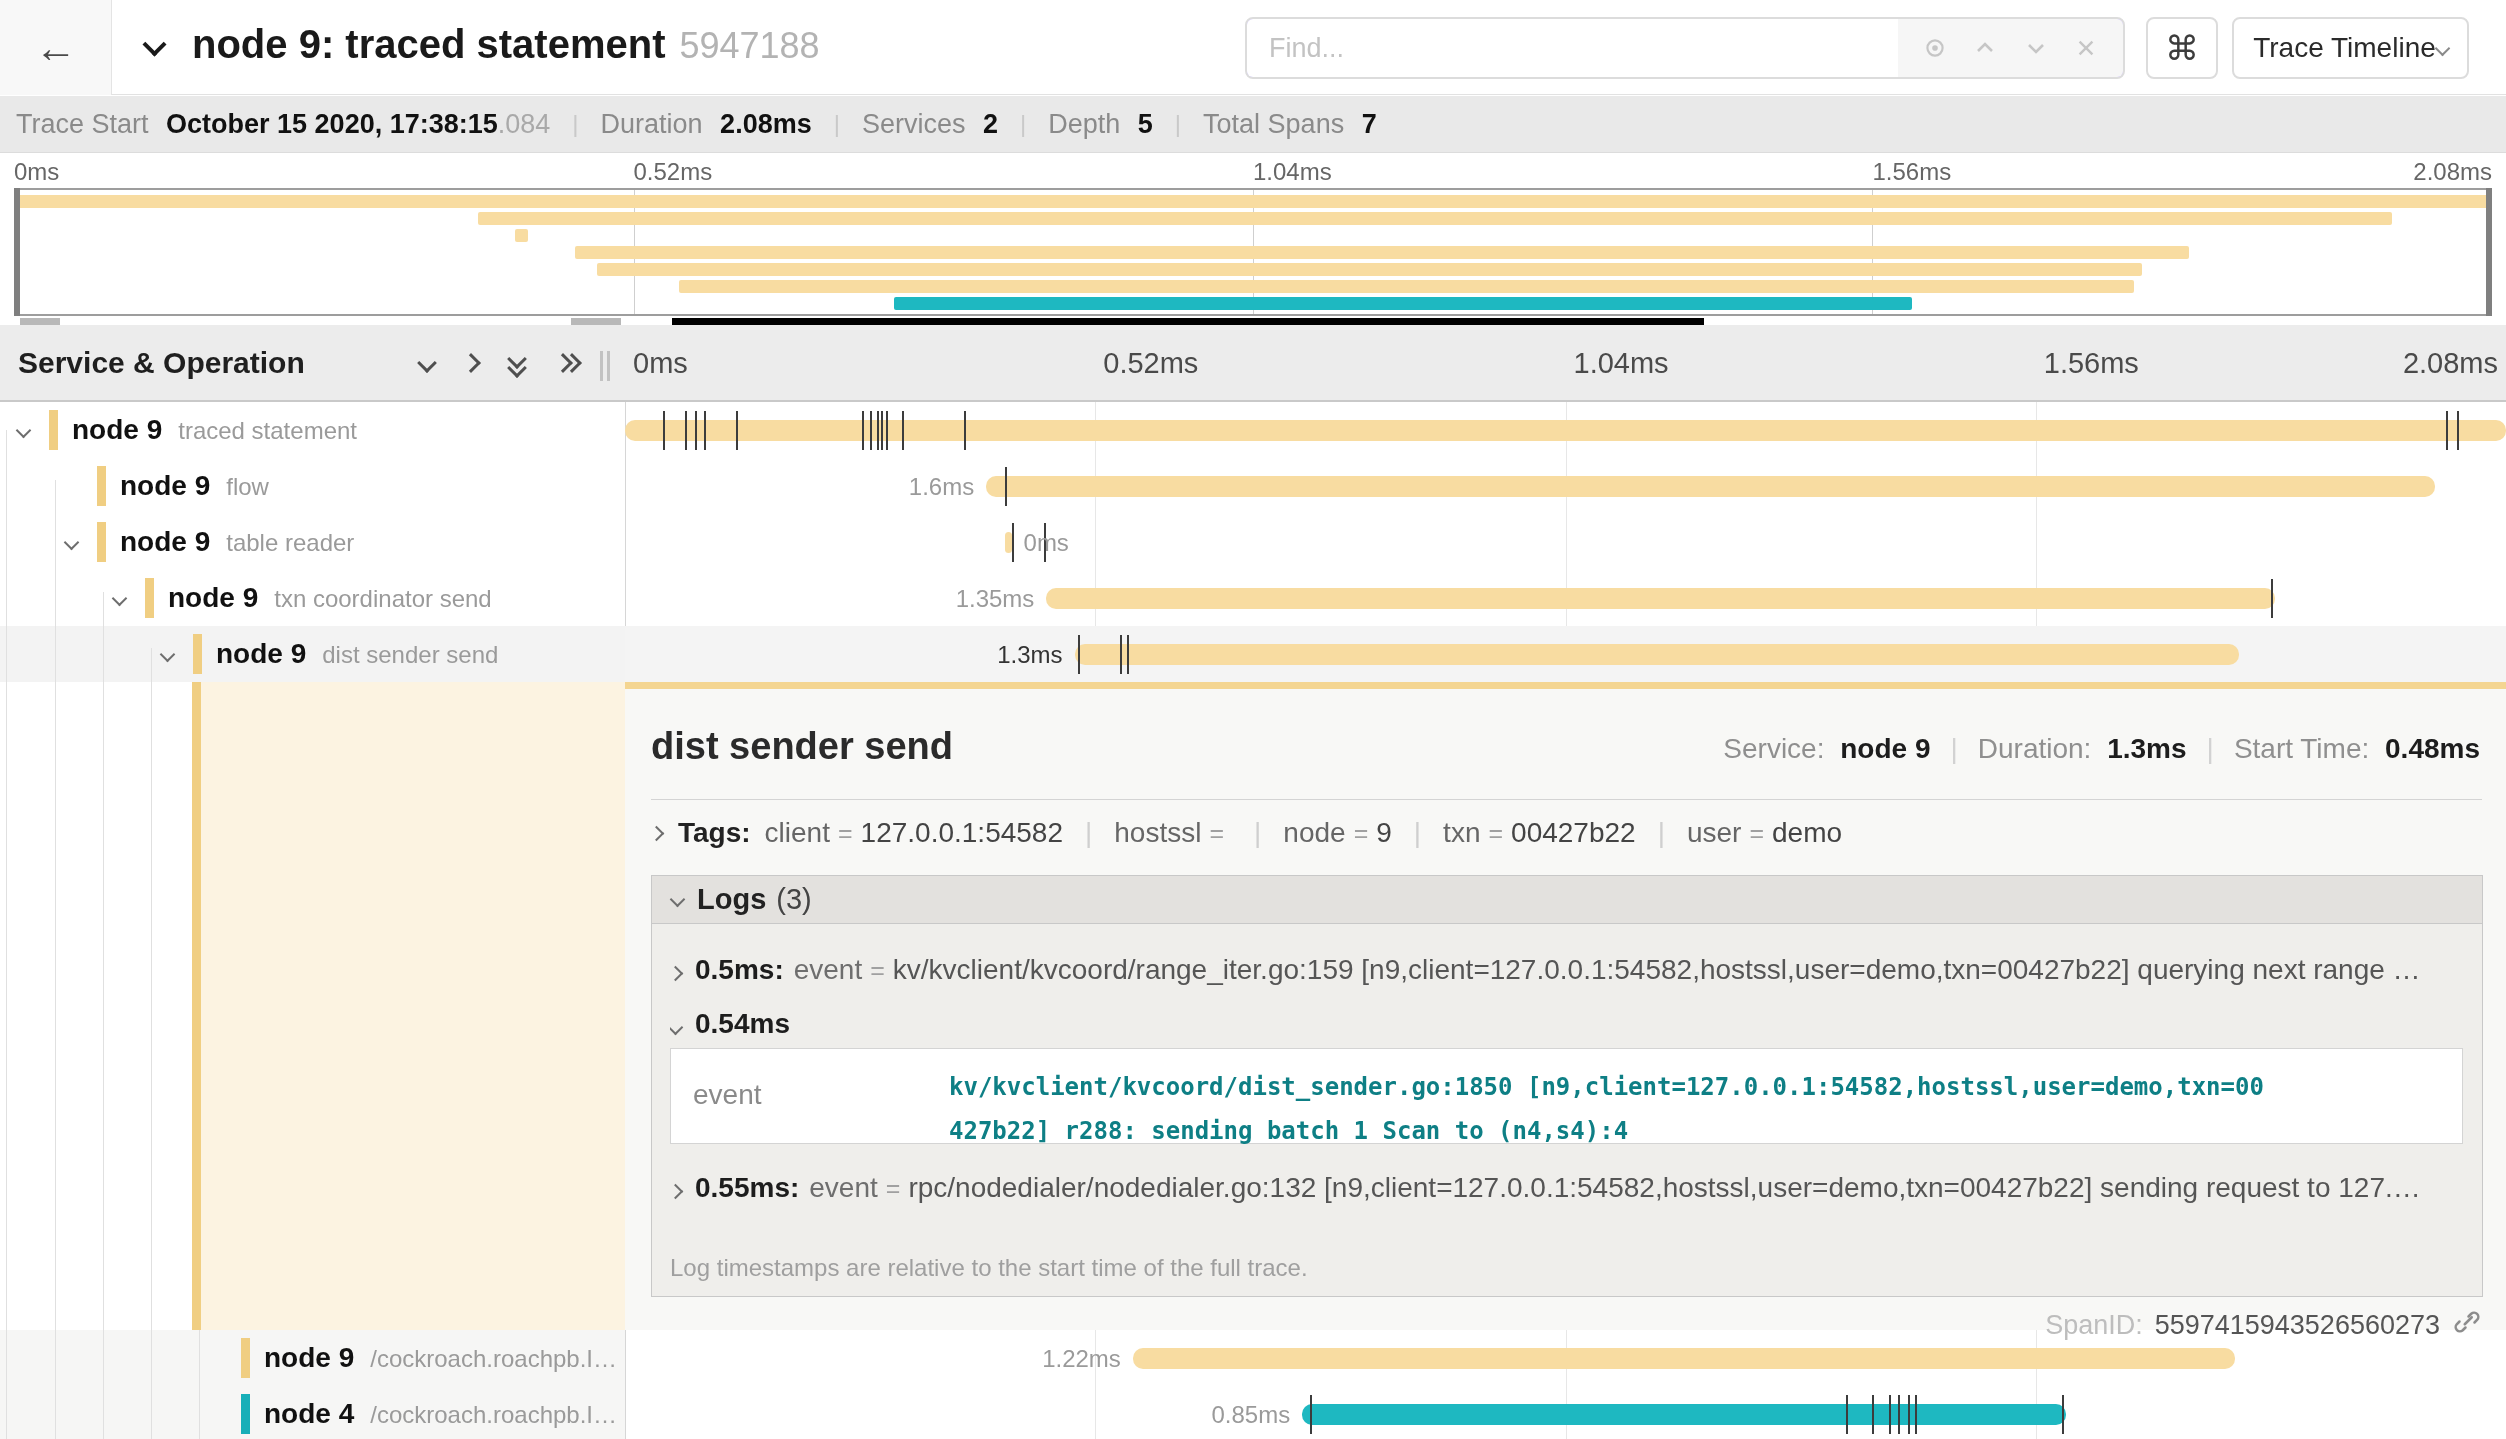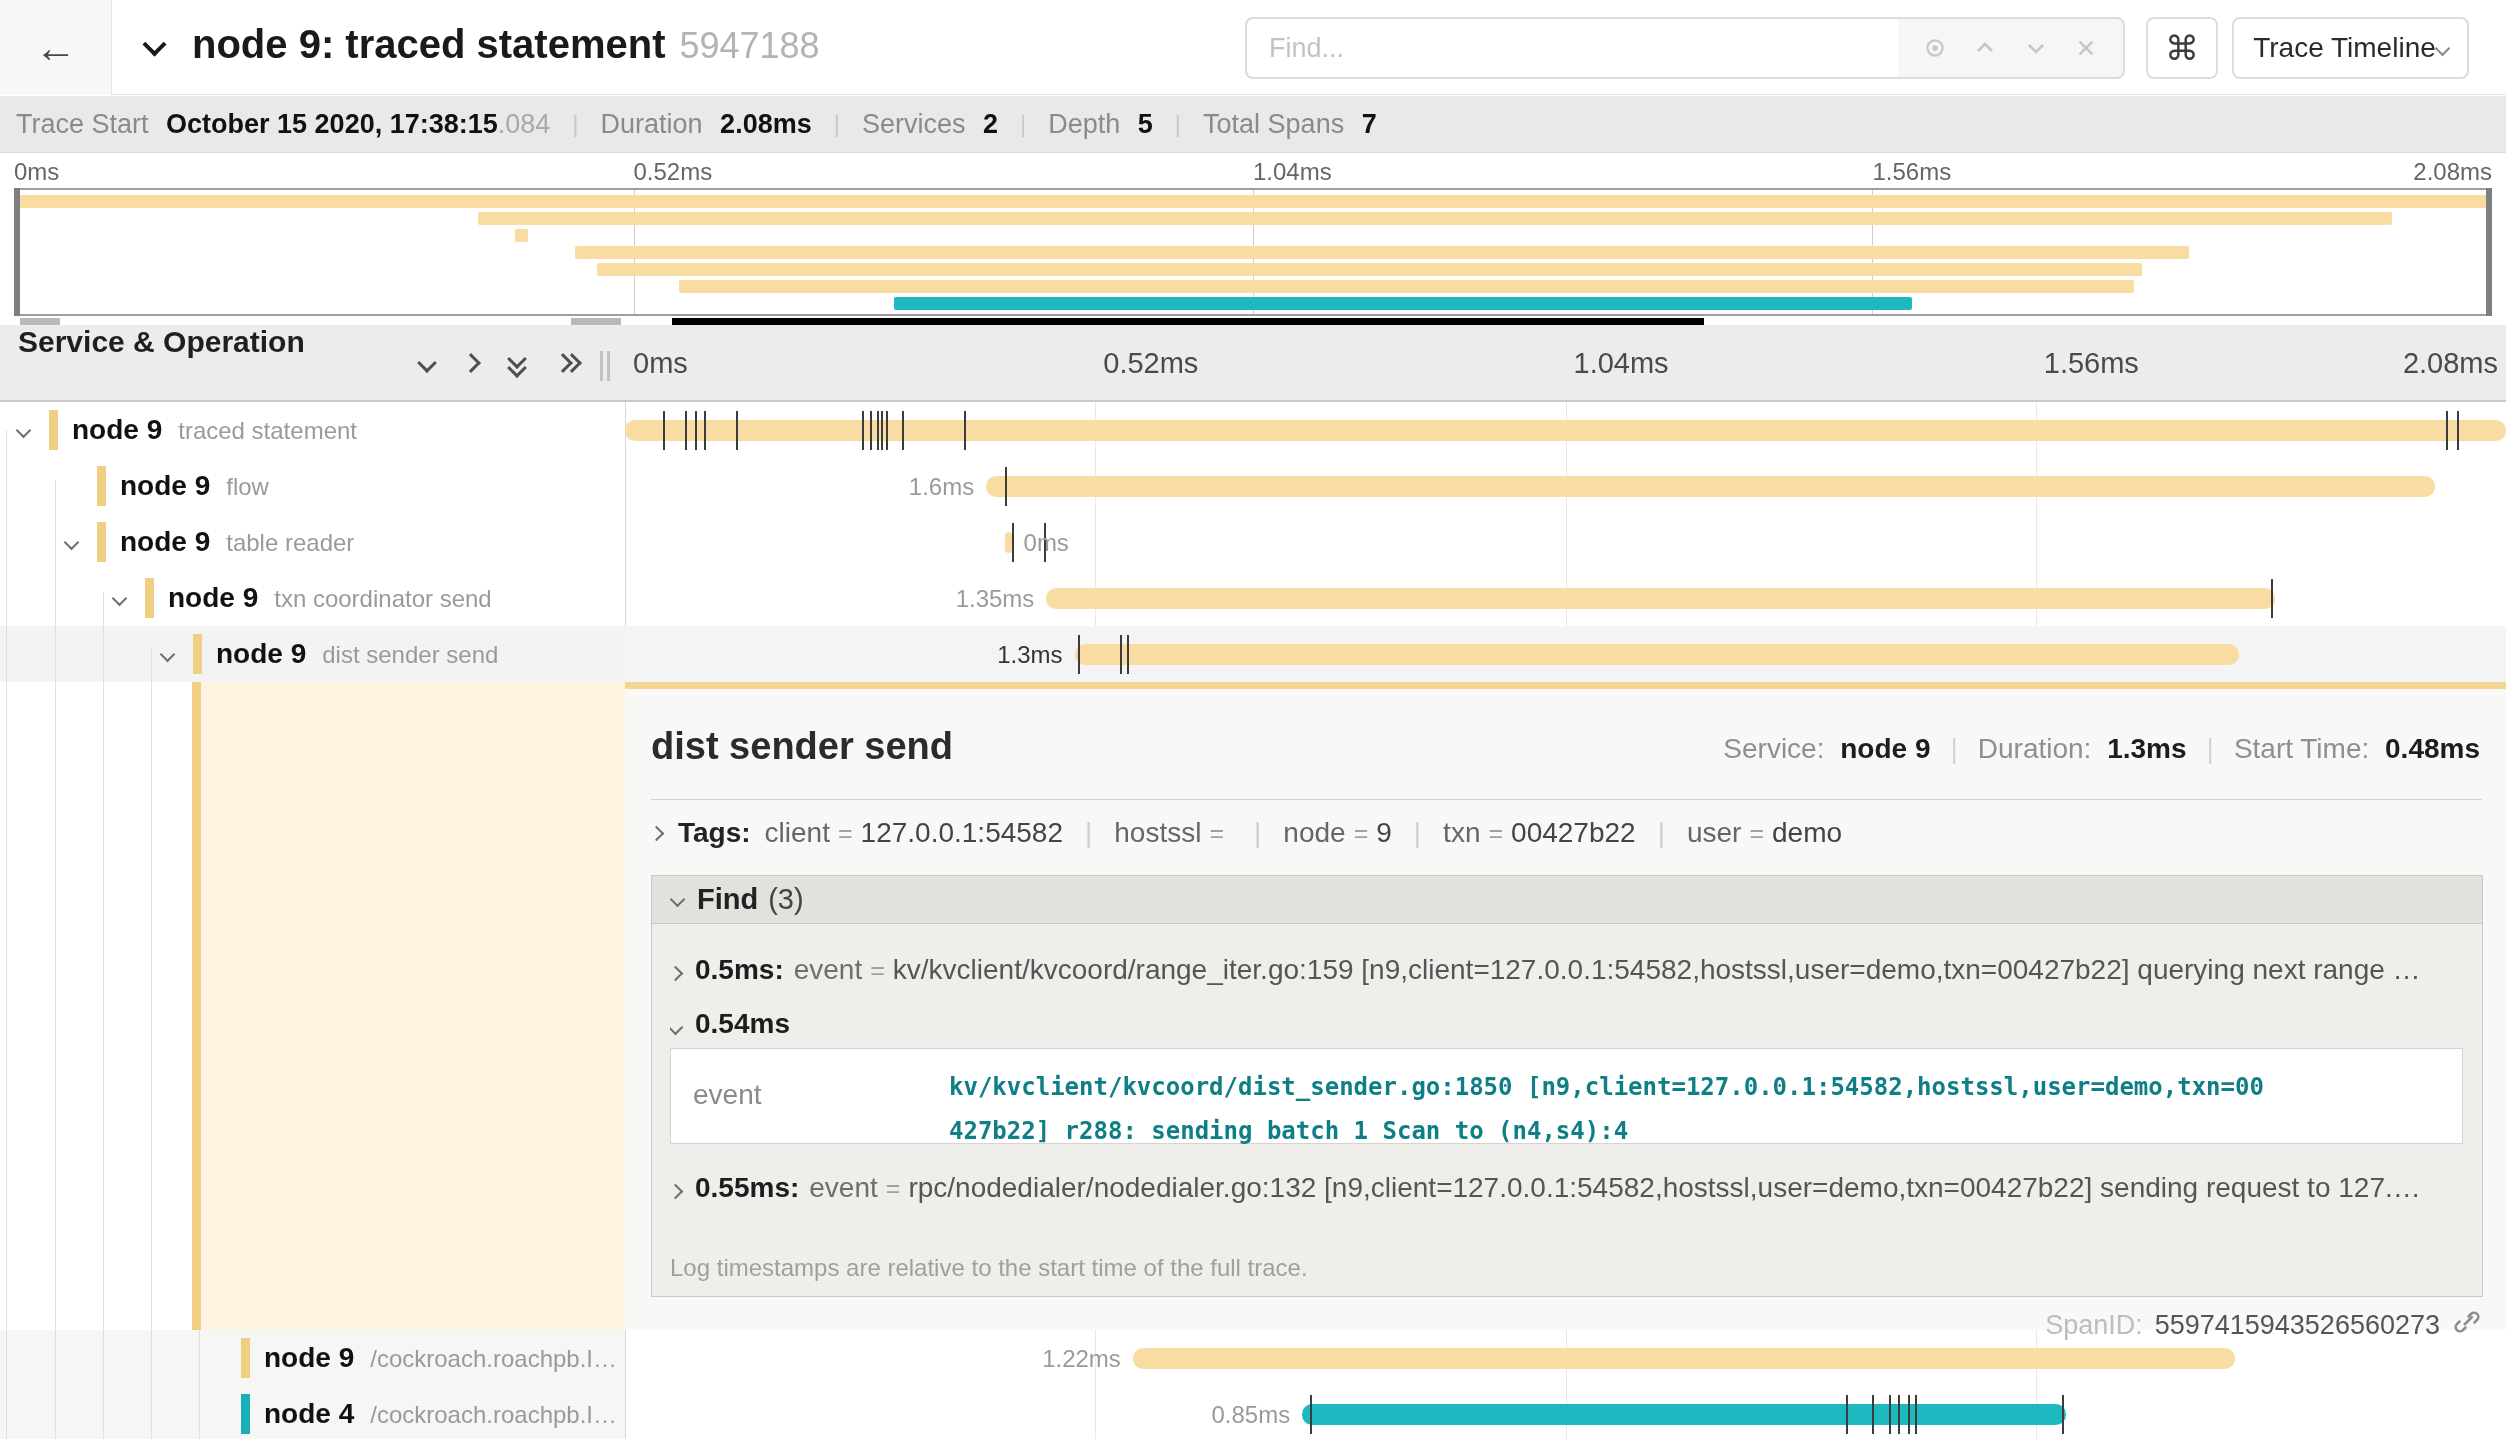--- a/index.html
+++ b/index.html
@@ -43,21 +43,21 @@
   .mm-underbar{position:absolute;top:318px;height:7px;background:#000;}
   .mm-nub{position:absolute;top:318px;height:7px;background:#b8b8b8;}
 
   
   .vgrid{position:absolute;left:625px;top:325px;width:1881px;height:1114px;}
   .vgrid i{position:absolute;top:0;width:1px;height:100%;background:#e7e7e7;}
   .col-split{position:absolute;left:625px;top:325px;width:1px;height:1114px;background:#d6d6d6;}
 
   
   .tl-header{position:absolute;left:0;top:325px;width:2506px;height:77px;background:#ececec;border-bottom:2px solid #c9c9c9;}
-  .th-name{position:absolute;left:0;top:0;width:625px;height:100%;display:flex;align-items:flex-start;}
+  .th-name{position:absolute;left:0;top:0;width:625px;height:100%;display:flex;align-items:center;}
   .th-name .lbl{font-size:30px;font-weight:bold;color:#1f1f1f;margin-left:18px;}
   .th-icons{position:absolute;left:420px;top:0;height:100%;display:flex;align-items:center;gap:30px;}
   .splitter{position:absolute;left:600px;top:26px;width:14px;height:30px;display:flex;gap:4px;cursor:col-resize;}
   .splitter i{width:3px;height:100%;background:#c2c2c2;}
   .th-ticks{position:absolute;left:625px;top:0;width:1881px;height:100%;font-size:29px;color:#4a4a4a;}
   .th-ticks span{position:absolute;top:22px;}
 
   
   .row-name{position:absolute;left:0;width:625px;height:56px;background:#fff;cursor:pointer;}
   .row-name.sel{background:#f3f3f3;}
@@ -345,21 +345,21 @@
         <span class="tag-sep">|</span>
         <span><span style="color:#666">node</span><span class="tag-eq">=</span><span style="color:#444">9</span></span>
         <span class="tag-sep">|</span>
         <span><span style="color:#666">txn</span><span class="tag-eq">=</span><span style="color:#444">00427b22</span></span>
         <span class="tag-sep">|</span>
         <span><span style="color:#666">user</span><span class="tag-eq">=</span><span style="color:#444">demo</span></span>
       </div>
     <div class="logs-box" id="logsBox">
       <div class="logs-head">
         <i class="chev d sm" style="margin-left:20px;"></i>
-        <b>Find</b>
+        <b>Logs</b>
         <span class="lh-count">(3)</span>
       </div>
       <div id="logsBody">
           <div class="log-line" style="top: 78px;"><i class="chev sm r"></i><b>0.5ms:</b><span class="lkey">event</span><span class="leq">=</span><span>kv/kvclient/kvcoord/range_iter.go:159 [n9,client=127.0.0.1:54582,hostssl,user=demo,txn=00427b22] querying next range …</span></div>
           <div class="log-line" style="top: 132px;"><i class="chev sm d"></i><b>0.54ms</b></div>
           <div class="evt-box" style="top: 172px;">
             <span class="evt-key">event</span>
             <div class="evt-val">kv/kvclient/kvcoord/dist_sender.go:1850 [n9,client=127.0.0.1:54582,hostssl,user=demo,txn=00
 427b22] r288: sending batch 1 Scan to (n4,s4):4</div>
           </div>

